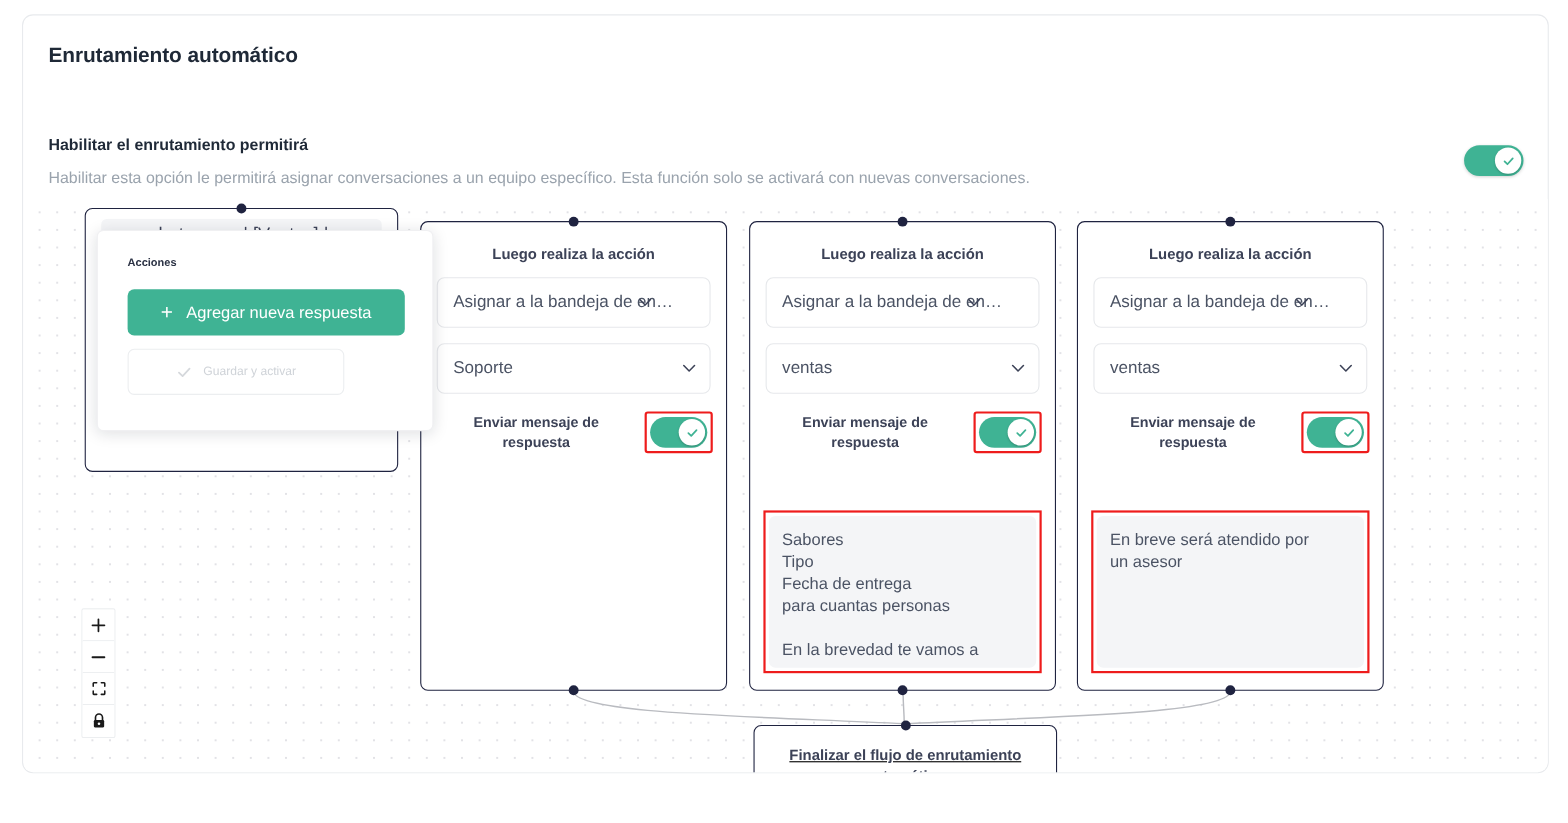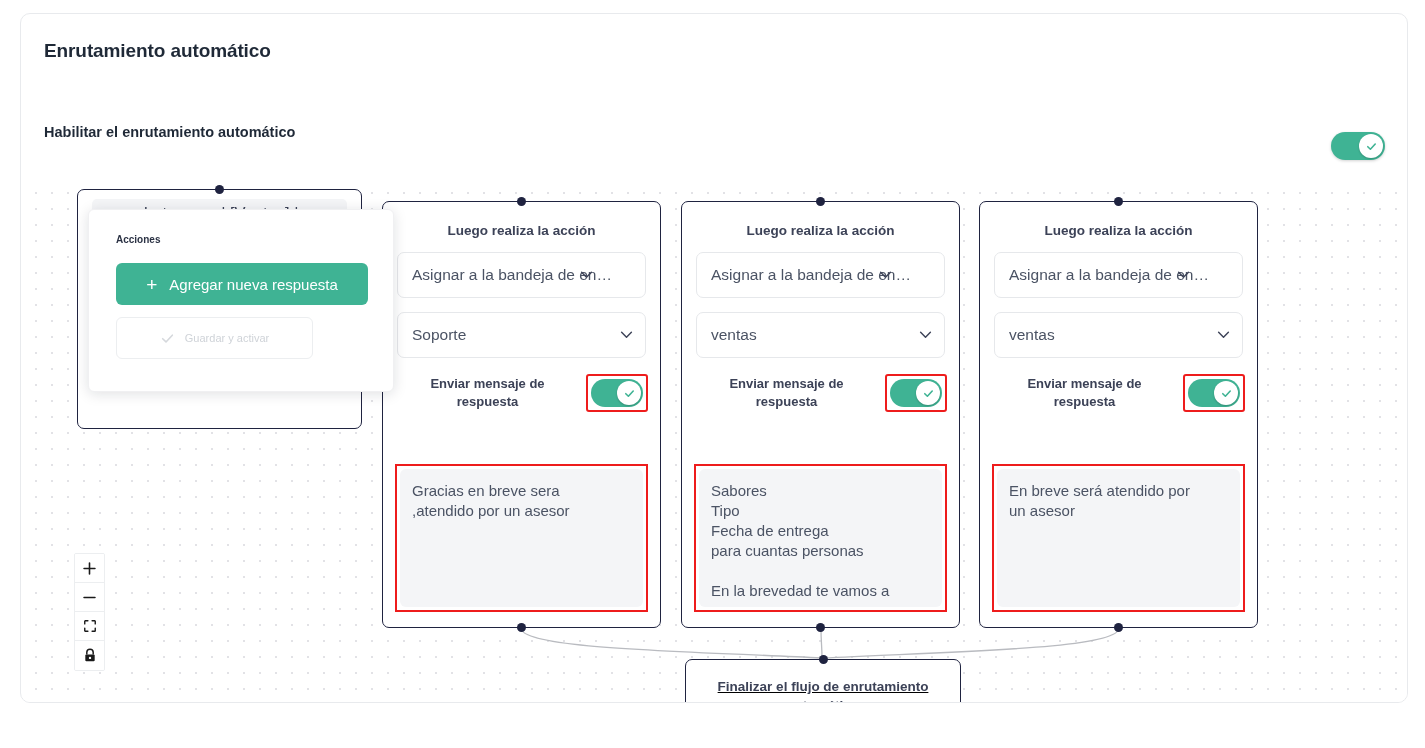--- a/index.html
+++ b/index.html
@@ -336,21 +336,22 @@
 </style>
 </head>
 <body>
 
 <div id="root">
 
   <div class="outer-card">
 
     <div class="page-title">Enrutamiento automático</div>
 
-    <div class="enable-title">Habilitar el enrutamiento automático</div>
+    <div class="enable-title">Habilitar el enrutamiento permitirá</div>
+    <div class="enable-desc">Habilitar esta opción le permitirá asignar conversaciones a un equipo específico. Esta función solo se activará con nuevas conversaciones.</div>
 
     <div class="master-toggle">
       <div class="knob">
         <svg width="13" height="13" viewBox="0 0 14 14">
           <path d="M3 7.2 L5.8 10 L11 4.3" fill="none" stroke="#3fb394" stroke-width="1.7" stroke-linecap="round" stroke-linejoin="round"></path>
         </svg>
       </div>
     </div>
 
     <div class="canvas">
@@ -404,24 +405,20 @@
             <span class="toggle">
               <span class="knob">
                 <svg width="13" height="13" viewBox="0 0 14 14">
                   <path d="M3 7.2 L5.8 10 L11 4.3" fill="none" stroke="#3fb394" stroke-width="1.7" stroke-linecap="round" stroke-linejoin="round"></path>
                 </svg>
               </span>
             </span>
           </span>
         </div>
 
-        <div class="ta-wrap" style="top:262px; height:148px;">
-          <textarea class="reply-textarea" style="">Gracias en breve sera
-,atendido por un asesor</textarea>
-        </div>
 
         <div class="handle bottom"></div>
       </div>
 
       <div class="node" style="left:659px; top:20px; width:279px; height:427px;">
         <div class="handle top"></div>
         <div class="node-heading">Luego realiza la acción</div>
 
         <div class="select-box overlap">
           <span class="val">Asignar a la bandeja de entr...</span>

